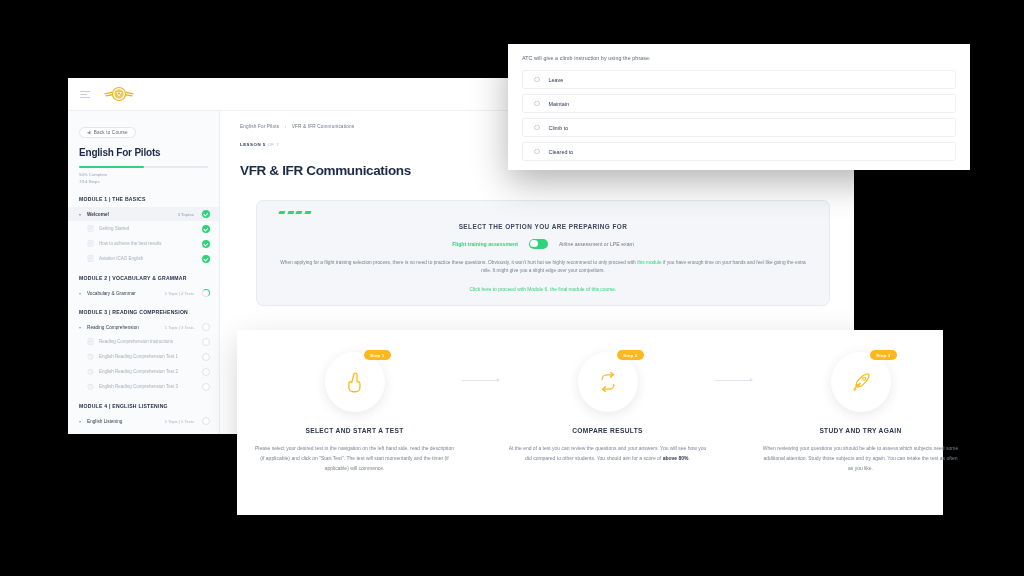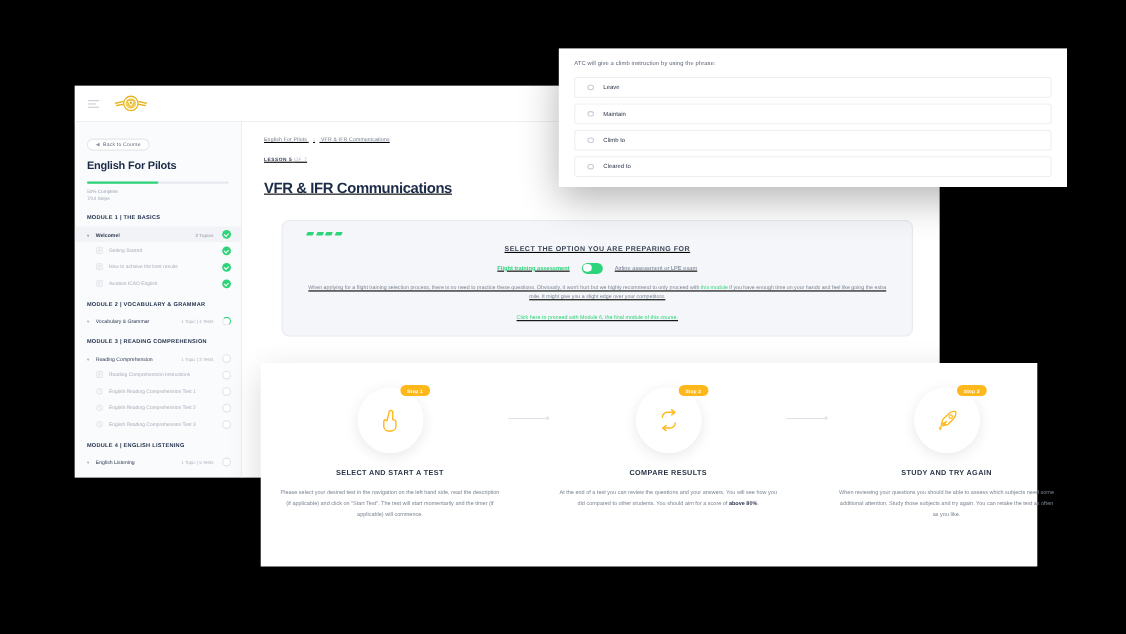--- a/index.html
+++ b/index.html
@@ -72,21 +72,21 @@
   .badge-partial { border:1px solid #dfe3e9; border-top-color:#2ed47a;
     border-right-color:#2ed47a; background:#fff; }
 
   .sub-row {
     display:flex; align-items:center; gap:5px; padding:3.5px 9px 3.5px 19px;
     font-size:4.5px; color:#a8aeb9;
   }
   .mini-icon { width:7px; height:7px; flex:0 0 7px; opacity:.75; }
 
   
-  .content { flex:1; background:#fff; padding:13px 0 0 20px; position:relative; overflow:hidden;text-decoration:underline; }
+  .content { flex:1; background:#fff; padding:13px 0 0 20px; position:relative; overflow:hidden; }
   .breadcrumb { font-size:4.7px; color:#6b7488; letter-spacing:.15px; }
   .breadcrumb .sep { color:#b6bcc7; margin:0 4px; }
   .lesson-of { margin-top:13px; font-size:4.4px; letter-spacing:.5px; }
   .lesson-of b { color:#2f3b52; font-weight:bold; }
   .lesson-of span { color:#b0b6c1; }
   .page-title {
     margin-top:16px; font-size:13.5px; font-weight:bold; color:#1b2a47; letter-spacing:-.35px;
   }
 
   

